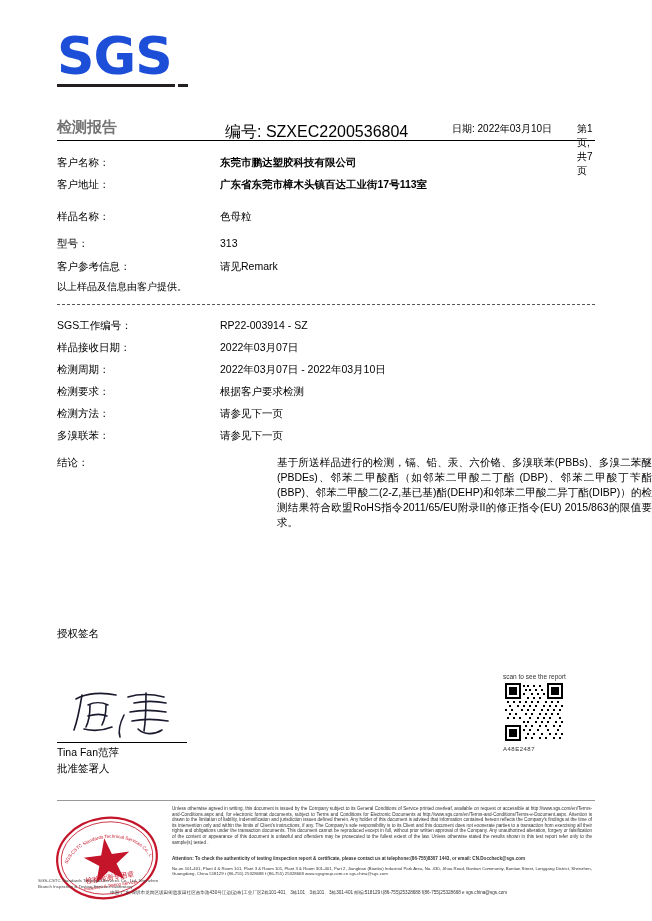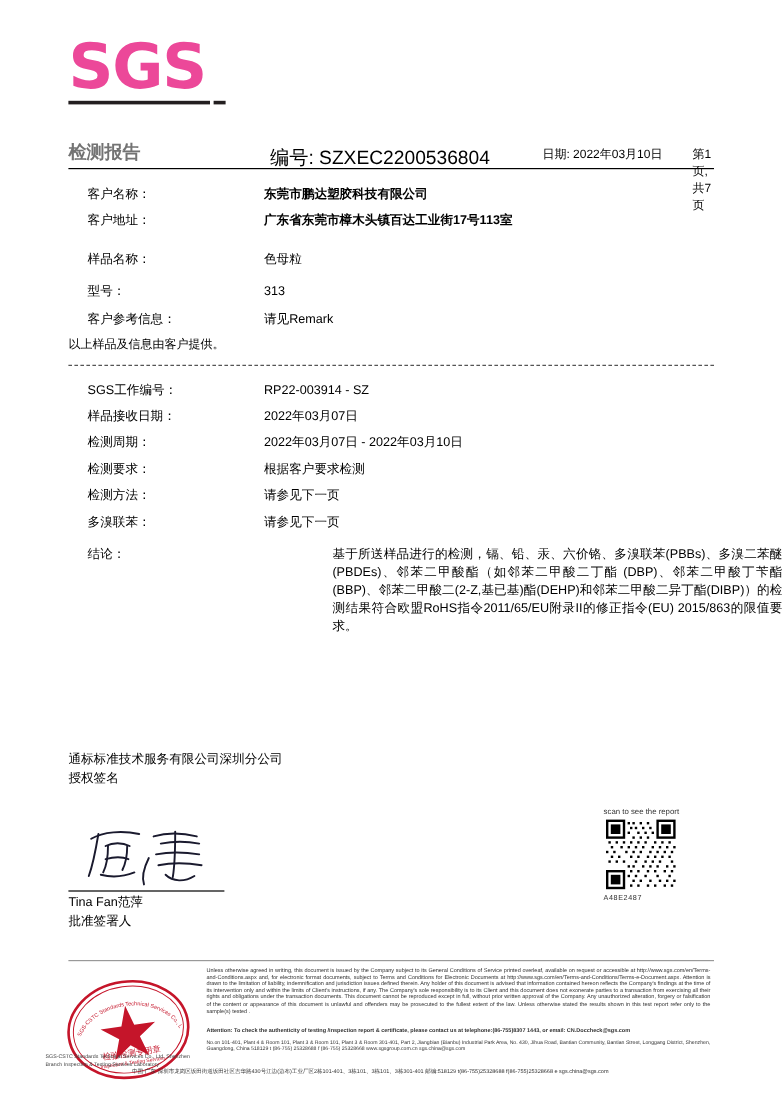--- a/index.html
+++ b/index.html
@@ -27,21 +27,21 @@
   .logo-wrap {
     position: absolute;
     left: 57px;
     top: 30px;
   }
   .logo-text {
     font-family: "DejaVu Sans", sans-serif;
     font-weight: bold;
     font-size: 52px;
     letter-spacing: -1px;
-    color: #ec4899;
+    color: #1d4ed8;
     line-height: 52px;
   }
   .logo-rule {
     width: 131px;
     height: 3px;
     background: #231f20;
     margin-top: 2px;
   }
 
   
@@ -93,21 +93,21 @@
 
   
   .field {
     position: absolute;
     font-size: 10.5px;
     color: #000;
     line-height: 14px;
   }
   .field .lbl {
     position: absolute;
-    left: 16px;
+    left: 0;
     top: 0;
     width: 160px;
     white-space: nowrap;
   }
   .field .val {
     position: absolute;
     left: 163px;
     top: 0;
     width: 380px;
   }
@@ -338,21 +338,20 @@
     <span class="lbl">多溴联苯：</span>
     <span class="val" style="left:163px;">请参见下一页</span>
   </div>
 
   <div class="field" style="top:455px; left:57px; width:538px;">
     <span class="lbl">结论：</span>
     <span class="concl-text">基于所送样品进行的检测，镉、铅、汞、六价铬、多溴联苯(PBBs)、多溴二苯醚(PBDEs)、邻苯二甲酸酯（如邻苯二甲酸二丁酯 (DBP)、邻苯二甲酸丁苄酯(BBP)、邻苯二甲酸二(2-Z,基已基)酯(DEHP)和邻苯二甲酸二异丁酯(DIBP)）的检测结果符合欧盟RoHS指令2011/65/EU附录II的修正指令(EU) 2015/863的限值要求。</span>
   </div>
 
   <div class="sig-company">
-    <div>通标标准技术服务有限公司深圳分公司</div>
     <div>授权签名</div>
   </div>
 
   <svg class="sig-img" viewBox="0 0 120 55">
     <g fill="none" stroke="#1a1a2e" stroke-width="1.6" stroke-linecap="round">
       <path d="M8 14 C18 8, 34 7, 48 10"></path>
       <path d="M14 10 C12 22, 10 34, 6 45"></path>
       <path d="M20 20 C26 17, 34 17, 40 20"></path>
       <path d="M22 20 C22 28, 21 36, 18 42"></path>
       <path d="M38 20 C38 28, 37 34, 34 40"></path>

